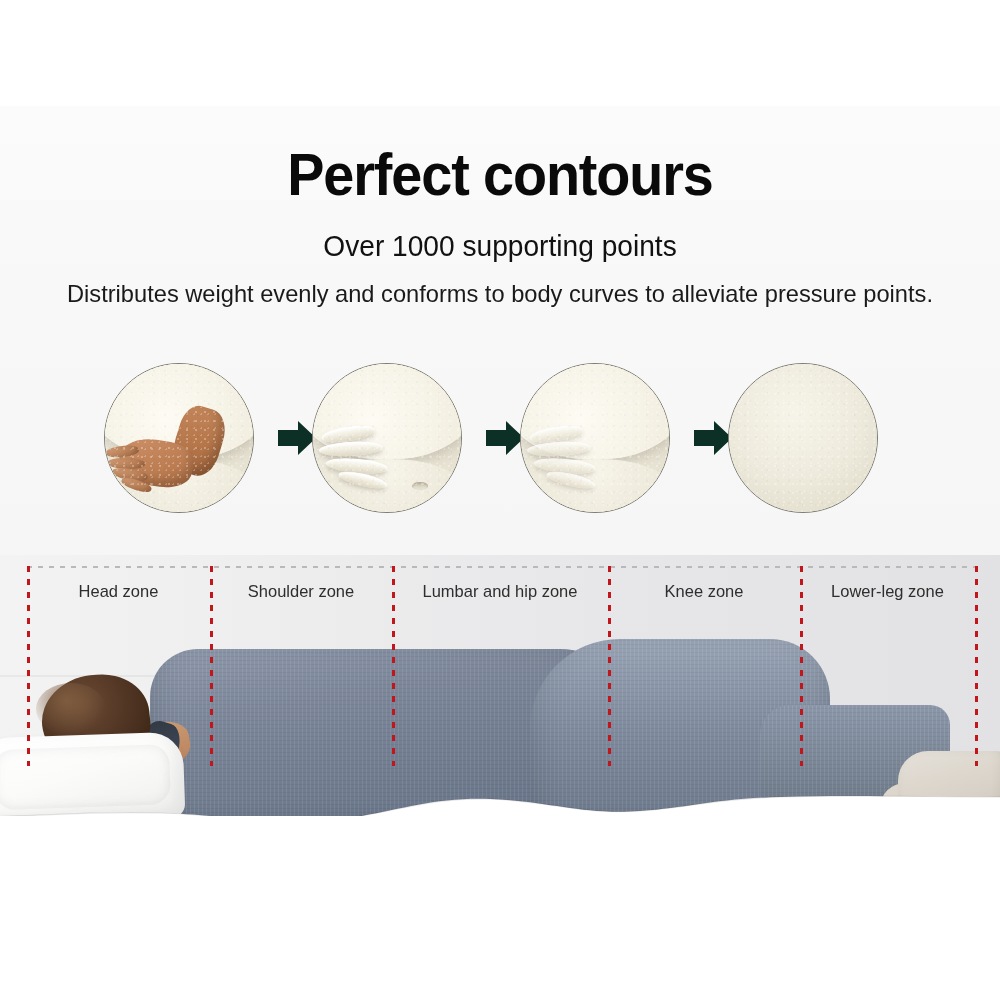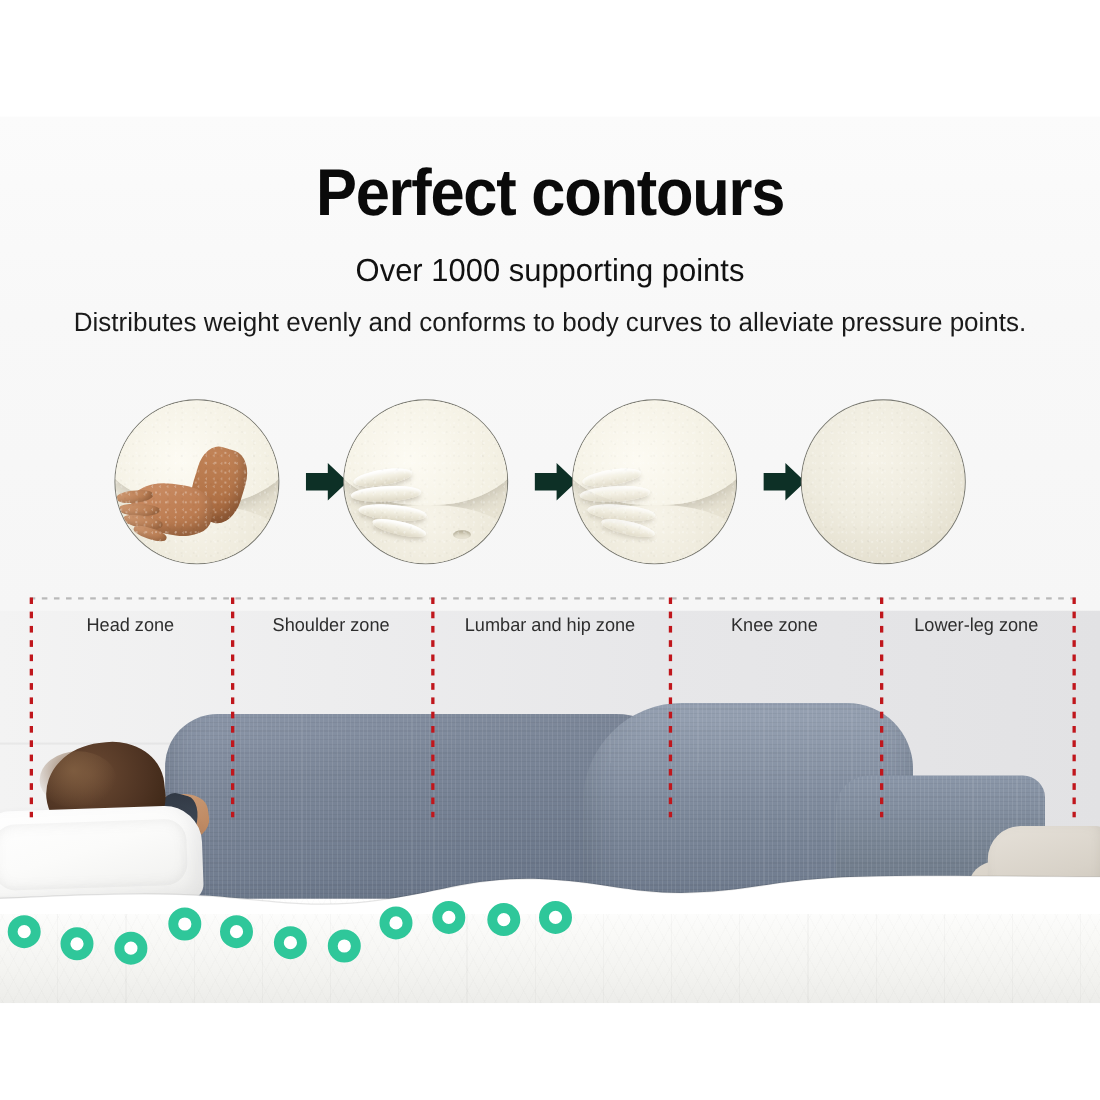--- a/index.html
+++ b/index.html
@@ -2,21 +2,21 @@
 <html><head>
 <meta charset="utf-8">
 <style>
   html,body{margin:0;padding:0;}
   body{
     width:1000px;height:1000px;overflow:hidden;
     background:#ffffff;
     font-family:"Liberation Sans", sans-serif;
     -webkit-font-smoothing:antialiased;
   }
-  #page{position:relative;width:1000px;height:1000px;background:#ffffff;overflow:hidden;}
+  #page{position:relative;width:1000px;height:816px;background:#ffffff;overflow:hidden;}
 
   
   .band-top{position:absolute;left:0;top:0;width:1000px;height:106px;background:#ffffff;}
   .band-mid{position:absolute;left:0;top:106px;width:1000px;height:449px;
             background:linear-gradient(180deg,#fbfbfb 0%,#f8f8f8 40%,#f6f6f6 100%);}
   .band-bottom{position:absolute;left:0;top:912px;width:1000px;height:88px;background:#ffffff;}
 
   
   .title{
     position:absolute;left:0;top:140px;width:1000px;text-align:center;
@@ -106,21 +106,21 @@
   .imprint.soft .ridge{opacity:.78;}
   .foam.flat .base{
     background:radial-gradient(circle at 44% 34%, #f6f3e8 0%, #efecdf 45%, #e4dfce 82%, #dbd5c1 100%);
   }
 
   
   .arrow{position:absolute;top:57px;width:38px;height:36px;}
   .arrow svg{display:block;}
 
   
-  .zones{position:absolute;left:0;top:532px;width:1000px;height:72px;}
+  .zones{position:absolute;left:0;top:555px;width:1000px;height:72px;}
   .zone-top-dash{
     position:absolute;left:27px;top:11px;width:951px;height:2px;
     background-image:linear-gradient(90deg,#b9b9b9 0 5px,transparent 5px 11px);
     background-size:11px 2px;background-repeat:repeat-x;
   }
   .zone-div{
     position:absolute;top:11px;width:3px;height:200px;
     background-image:linear-gradient(180deg,#c0161c 0 6px,transparent 6px 13px);
     background-size:3px 13px;background-repeat:repeat-y;
   }

